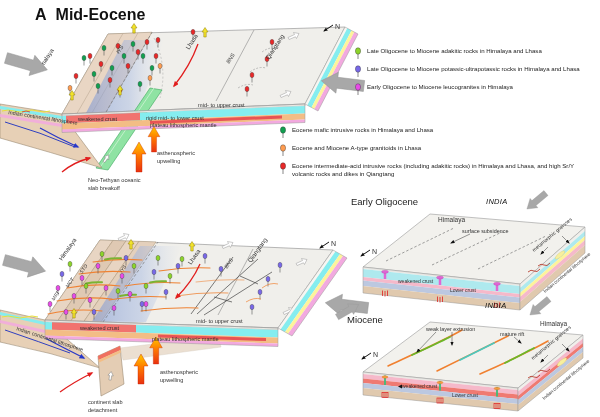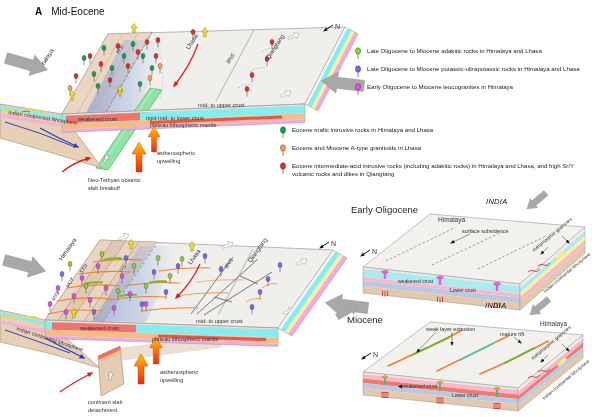--- a/index.html
+++ b/index.html
@@ -5,21 +5,21 @@
   html,body{margin:0;padding:0;background:#fff;}
   .stage{position:relative;width:600px;height:417px;background:#fff;overflow:hidden;
          font-family:"Liberation Sans",sans-serif;}
   .stage svg{position:absolute;left:0;top:0;}
   svg text{fill:#333;font-family:"Liberation Sans",sans-serif;}
   .t45{font-size:4.6px}.t5{font-size:5px}.t54{font-size:5.4px}.t56{font-size:5.6px}
   .t6{font-size:6.2px}.t7{font-size:7px}
   .it{font-style:italic}
   .india{font-size:7.5px;font-style:italic;fill:#111;letter-spacing:.3px}
   .overlay{position:absolute;color:#222;}
-  .ptitle{font-size:10px;color:#111;}
+  .ptitle{font-size:16px;color:#111;font-weight:bold;}
   .ptitle b{margin-right:9px;}
   .itower{font-size:9.5px;color:#222;}
   .legend{position:absolute;}
   .legend-row{display:flex;align-items:flex-start;margin-bottom:5px;}
   .legend-row svg{position:static;flex:0 0 auto;margin-right:5px;margin-top:0;}
   .legend-row .ltxt{font-size:6.1px;line-height:1.3;color:#222;white-space:nowrap;}
   .legend-row .ltxt.wrap{white-space:normal;width:302px;}
 </style>
 </head>
 <body>
@@ -478,21 +478,21 @@
     <g>
       <line x1="371" y1="353" x2="362" y2="359" stroke="#111" stroke-width="1" marker-end="url(#blackhead)"></line>
       <text class="t7" x="373" y="357">N</text>
     </g>
   </g>
 </svg>
 
 <div class="overlay ptitle" style="left:35px;top:6px;">
   <b>A</b><span>Mid-Eocene</span>
 </div>
-<div class="overlay itower" style="left:351px;top:204px;text-align:right;">Early Oligocene</div>
+<div class="overlay itower" style="left:351px;top:196px;text-align:right;">Early Oligocene</div>
 <div class="overlay itower" style="left:347px;top:314px;">Miocene</div>
 
 <div class="legend" style="left:354px;top:47px;width:244px;">
   <div class="legend-row">
     <svg width="8" height="13">
           <line x1="4" y1="5" x2="4" y2="12" stroke="#555" stroke-width="0.7"></line>
           <ellipse cx="4" cy="4" rx="2.6" ry="3.3" stroke="#333" stroke-width="0.4" fill="#8cd42a"></ellipse>
         </svg>
     <span class="ltxt">Late Oligocene  to Miocene adakitic rocks in Himalaya and  Lhasa</span>
   </div>

